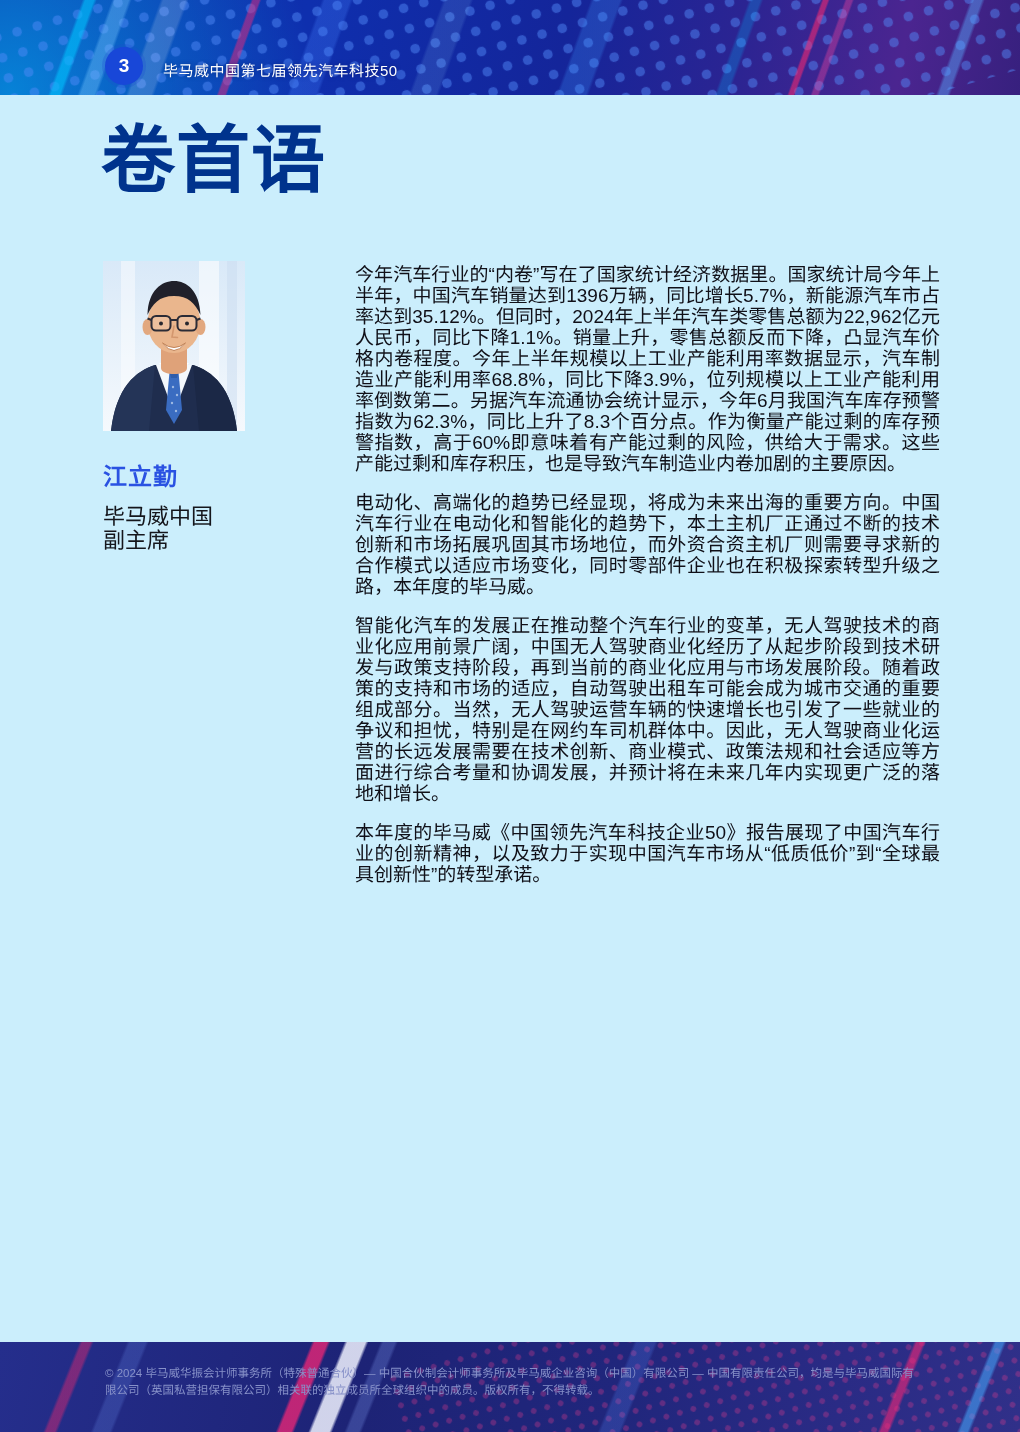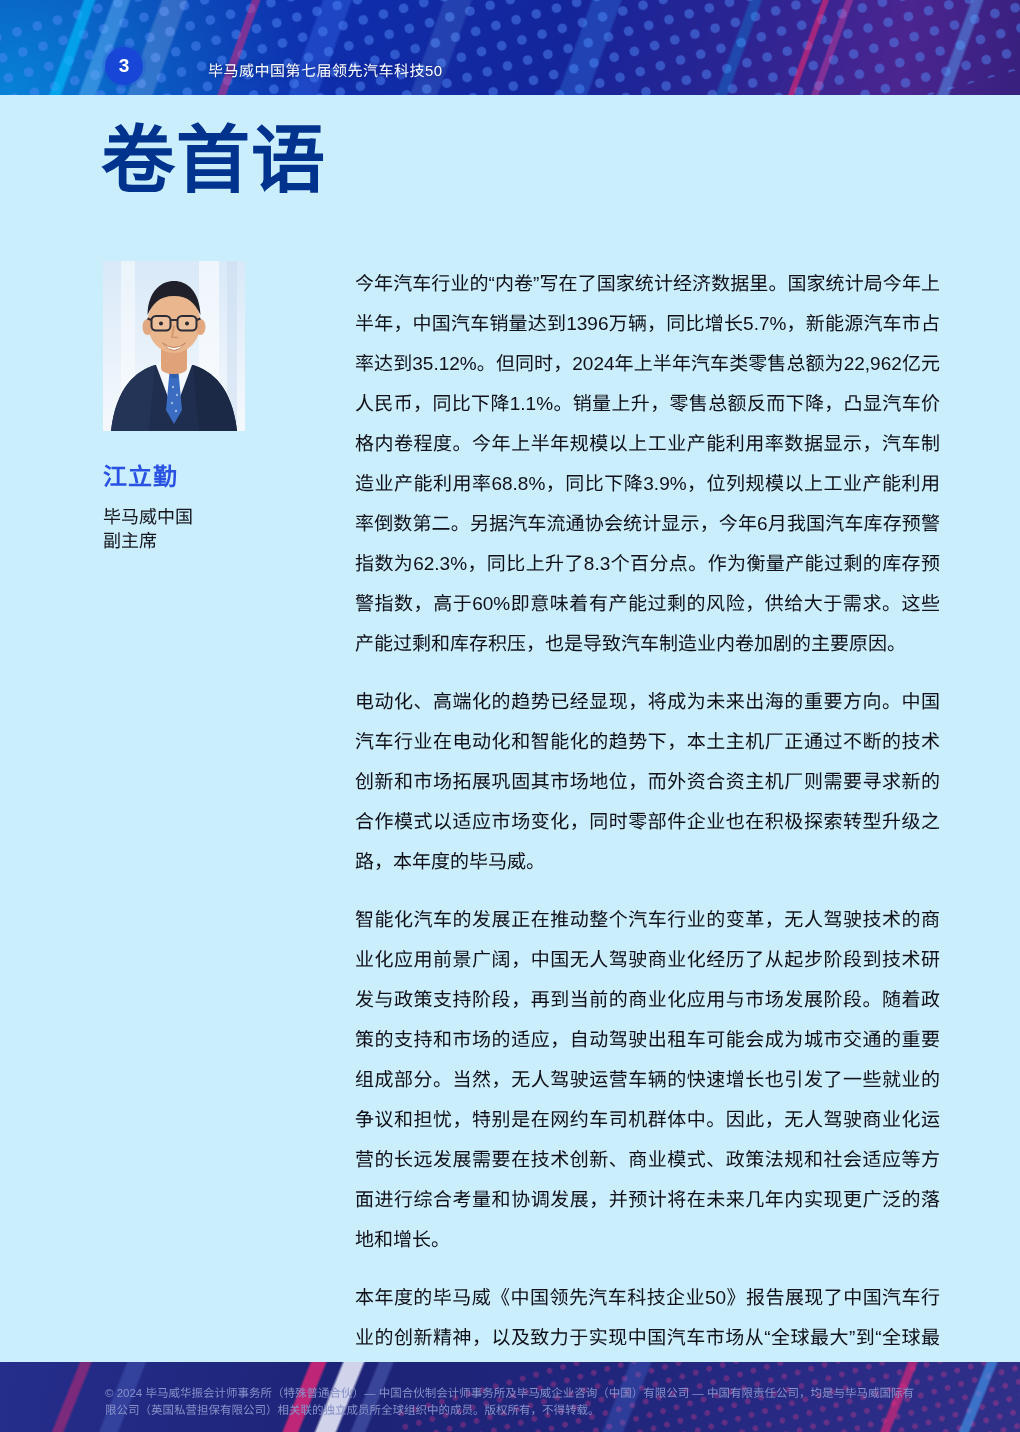--- a/index.html
+++ b/index.html
@@ -47,56 +47,55 @@
     border-radius:50%; background: var(--badge_bg, #1847d8);
     color:#ffffff; font-size:19px; font-weight:bold;
     display:flex; align-items:center; justify-content:center;
     box-shadow:0 0 0 3px rgba(30,80,210,.30);
   }
   .header-title {
     position:absolute; left:163px; top:59px;
     color:#ffffff; font-size:15px; font-weight:500; letter-spacing:.5px;
     text-shadow:0 0 4px rgba(0,20,90,.6);
     white-space:nowrap;
-    padding-left:45px;
   }
 
   
   main { position:absolute; left:0; top:95px; width:1020px; height:1247px; }
   .doc-title {
     position:absolute; left:101px; top:26px;
     font-size:74px; line-height:1.08; font-weight:800;
     color: var(--title, #00338d);
     letter-spacing:1px;
     text-align:center;
   }
 
   .author { position:absolute; left:103px; top:166px; width:150px; }
   .photo { width:142px; height:170px; overflow:hidden; display:block; }
   .photo svg { display:block; }
   .author-name {
     margin-top:26px; font-size:24px; font-weight:bold;
     color: var(--name, #2a52e2); letter-spacing:1px;
   }
   .author-org, .author-role {
-    font-size:18px; line-height:24px; color:#15161c;
+    font-size:22px; line-height:24px; color:#15161c;
   }
   .author-org { margin-top:13px; }
 
   .paragraphs { position:absolute; left:355px; top:169px; width:585px; }
   .paragraphs p {
-    font-size:19px; line-height:40px; text-align:justify;
+    font-size:19px; line-height:21px; text-align:justify;
     color: var(--body_text, #101018);
     margin-bottom:18px;
     font-weight:500;
   }
 
   
   .footer-band {
-    bottom:0; height:70px;
+    bottom:0; height:90px;
     background:
       linear-gradient(100deg, #252e8c 0%, #1d2376 35%, #20267c 60%, #2a2b85 82%, #303089 100%);
   }
   .footer-dots {
     position:absolute; right:-10%; top:-80%; width:70%; height:300%;
     background-image: radial-gradient(rgba(240,60,140,.30) 2.5px, transparent 3.2px);
     background-size: 14px 14px;
     transform: rotate(-16deg);
   }
   .footer-streaks {
@@ -189,21 +188,21 @@
       </span>
       <div class="author-name">江立勤</div>
       <div class="author-org">毕马威中国</div>
       <div class="author-role">副主席</div>
     </aside>
 
     <article class="paragraphs">
       <p>今年汽车行业的“内卷”写在了国家统计经济数据里。国家统计局今年上半年，中国汽车销量达到1396万辆，同比增长5.7%，新能源汽车市占率达到35.12%。但同时，2024年上半年汽车类零售总额为22,962亿元人民币，同比下降1.1%。销量上升，零售总额反而下降，凸显汽车价格内卷程度。今年上半年规模以上工业产能利用率数据显示，汽车制造业产能利用率68.8%，同比下降3.9%，位列规模以上工业产能利用率倒数第二。另据汽车流通协会统计显示，今年6月我国汽车库存预警指数为62.3%，同比上升了8.3个百分点。作为衡量产能过剩的库存预警指数，高于60%即意味着有产能过剩的风险，供给大于需求。这些产能过剩和库存积压，也是导致汽车制造业内卷加剧的主要原因。</p>
       <p>电动化、高端化的趋势已经显现，将成为未来出海的重要方向。中国汽车行业在电动化和智能化的趋势下，本土主机厂正通过不断的技术创新和市场拓展巩固其市场地位，而外资合资主机厂则需要寻求新的合作模式以适应市场变化，同时零部件企业也在积极探索转型升级之路，本年度的毕马威。</p>
       <p>智能化汽车的发展正在推动整个汽车行业的变革，无人驾驶技术的商业化应用前景广阔，中国无人驾驶商业化经历了从起步阶段到技术研发与政策支持阶段，再到当前的商业化应用与市场发展阶段。随着政策的支持和市场的适应，自动驾驶出租车可能会成为城市交通的重要组成部分。当然，无人驾驶运营车辆的快速增长也引发了一些就业的争议和担忧，特别是在网约车司机群体中。因此，无人驾驶商业化运营的长远发展需要在技术创新、商业模式、政策法规和社会适应等方面进行综合考量和协调发展，并预计将在未来几年内实现更广泛的落地和增长。</p>
-      <p>本年度的毕马威《中国领先汽车科技企业50》报告展现了中国汽车行业的创新精神，以及致力于实现中国汽车市场从“全球最大”到“全球最具创新性”的转型承诺。</p>
+      <p>本年度的毕马威《中国领先汽车科技企业50》报告展现了中国汽车行业的创新精神，以及致力于实现中国汽车市场从“低质低价”到“全球最具创新性”的转型承诺。</p>
     </article>
   </main>
 
   <footer class="techband footer-band">
     <div class="footer-dots"></div>
     <div class="band-streaks footer-streaks"></div>
     <p class="copyright">© 2024 毕马威华振会计师事务所（特殊普通合伙）— 中国合伙制会计师事务所及毕马威企业咨询（中国）有限公司 — 中国有限责任公司，均是与毕马威国际有限公司（英国私营担保有限公司）相关联的独立成员所全球组织中的成员。版权所有，不得转载。</p>
   </footer>
 
 </div>

